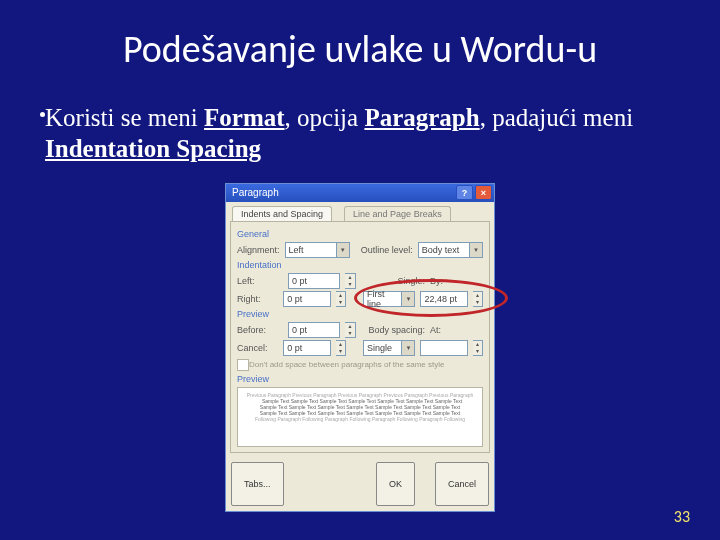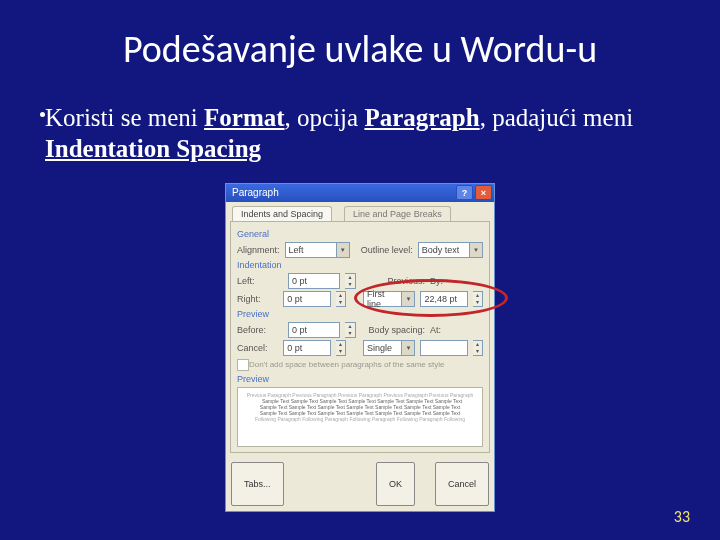--- a/index.html
+++ b/index.html
@@ -89,21 +89,21 @@
       </div>
 
       <div class="section-title">Indentation</div>
       <div class="row">
         <span class="lbl">Left:</span>
         <div class="input sm">0 pt</div>
         <div class="spin">
               <div>▴</div>
               <div>▾</div>
             </div>
-        <span class="lbl2">Previous:</span>
+        <span class="lbl2">Single:</span>
         <span class="lbl" style="width:20px">By:</span>
       </div>
       <div class="row">
         <span class="lbl">Right:</span>
         <div class="input sm">0 pt</div>
         <div class="spin">
               <div>▴</div>
               <div>▾</div>
             </div>
         <span style="width:8px"></span>

